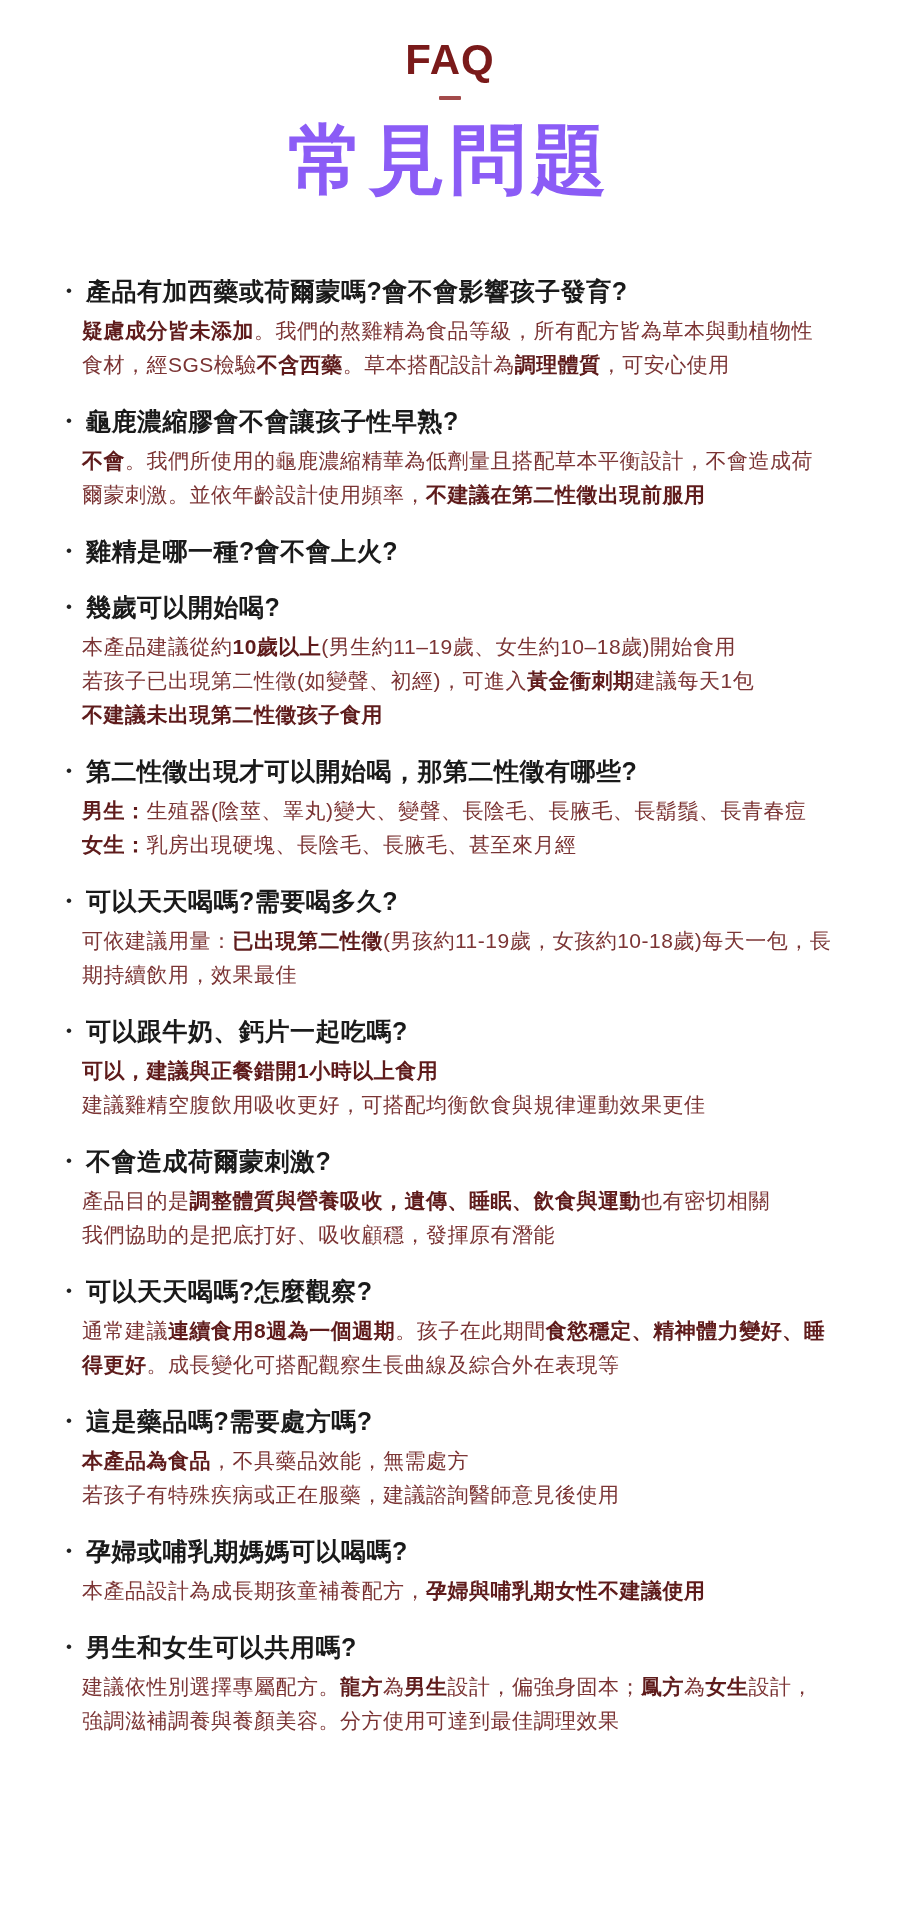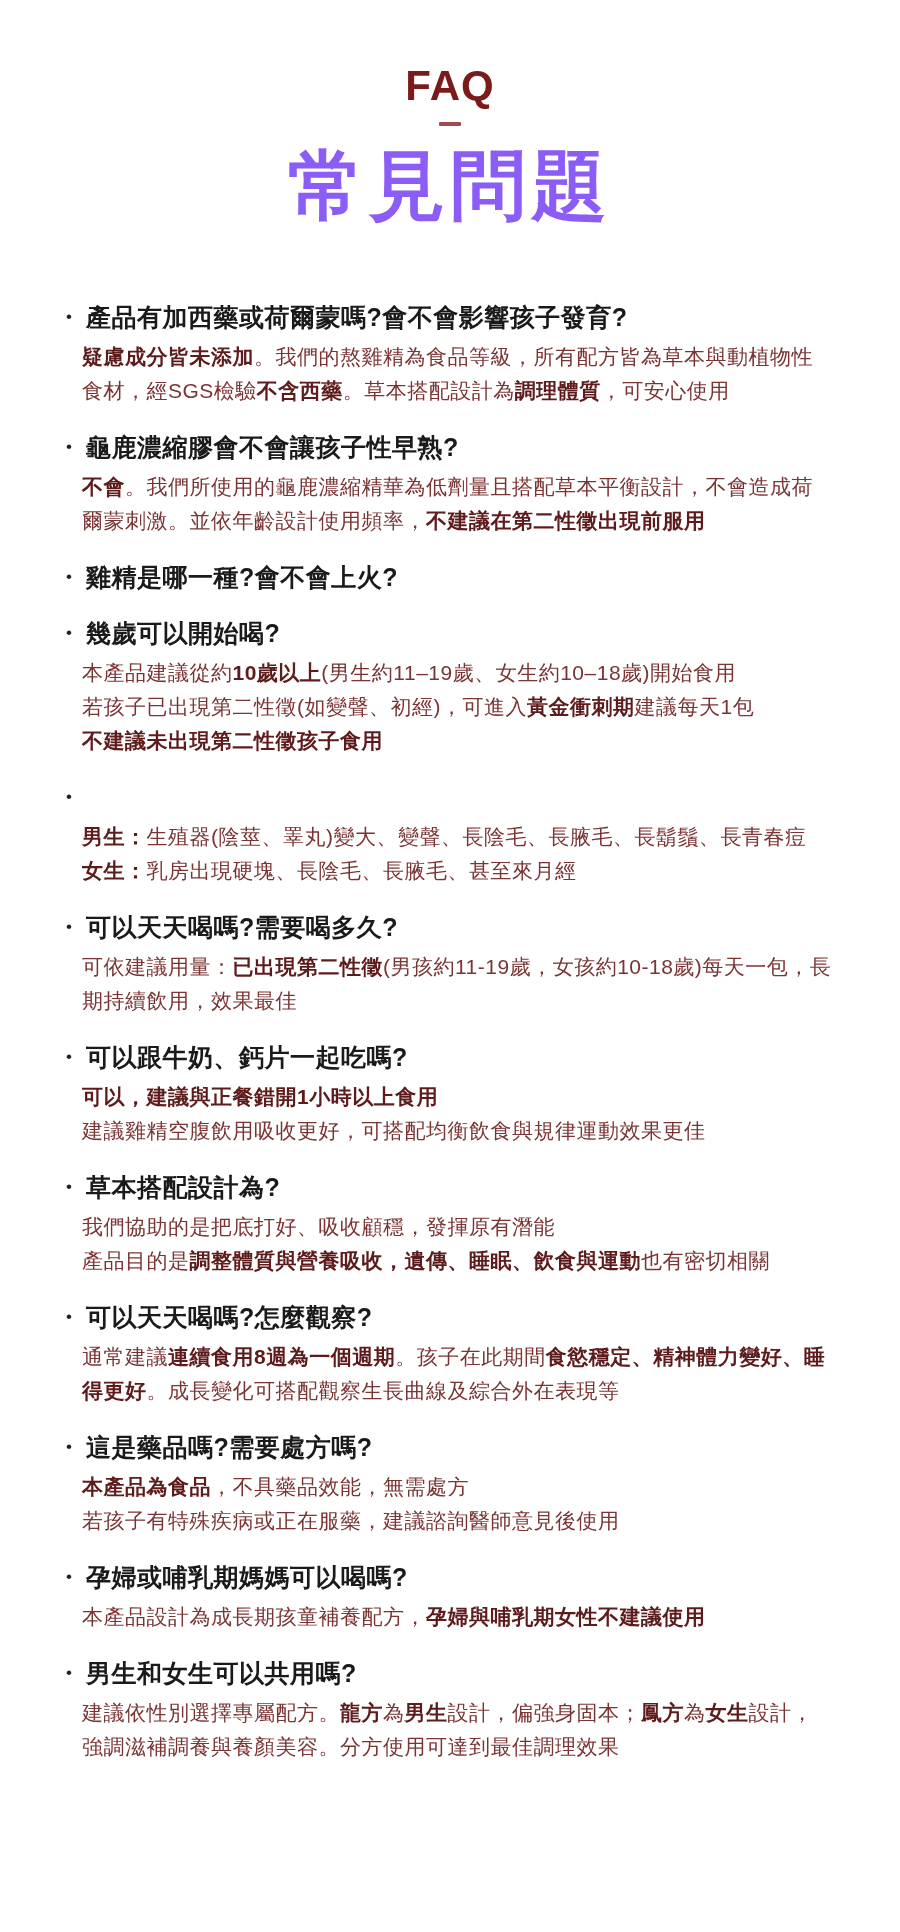--- a/index.html
+++ b/index.html
@@ -6,21 +6,21 @@
   html, body { background: #ffffff; }
   body {
     width: 900px;
     min-height: 1932px;
     font-family: "Liberation Sans", "DejaVu Sans", sans-serif;
     -webkit-font-smoothing: antialiased;
   }
   .page { width: 900px; min-height: 1932px; background: #ffffff; overflow: hidden; }
 
   
-  .faq-header { padding-top: 60px; text-align: center; margin-bottom: 70px; }
+  .faq-header { padding-top: 34px; text-align: center; margin-bottom: 70px; }
   .eyebrow {
     font-size: 42px;
     font-weight: bold;
     color: #7a1a1a;
     line-height: 52px;
     letter-spacing: 1px;
   }
   .divider {
     width: 22px; height: 4px;
     background: #a34a4a;
@@ -109,20 +109,21 @@
         </div>
         <div class="faq-answer">
           <p class="faq-par"><span class="seg">本產品建議從約</span><span class="seg-bold">10歲以上</span><span class="seg">(男生約11–19歲、女生約10–18歲)開始食用</span></p>
           <p class="faq-par"><span class="seg">若孩子已出現第二性徵(如變聲、初經)，可進入</span><span class="seg-bold">黃金衝刺期</span><span class="seg">建議每天1包</span></p>
           <p class="faq-par"><span class="seg-bold">不建議未出現第二性徵孩子食用</span></p>
         </div>
       </div>
       <div class="faq-item">
         <div class="faq-question">
           <span class="bullet">•</span>
+          <span class="faq-question-text">第二性徵出現才可以開始喝，那第二性徵有哪些?</span>
         </div>
         <div class="faq-answer">
           <p class="faq-par"><span class="seg-bold">男生：</span><span class="seg">生殖器(陰莖、睪丸)變大、變聲、長陰毛、長腋毛、長鬍鬚、長青春痘</span></p>
           <p class="faq-par"><span class="seg-bold">女生：</span><span class="seg">乳房出現硬塊、長陰毛、長腋毛、甚至來月經</span></p>
         </div>
       </div>
       <div class="faq-item">
         <div class="faq-question">
           <span class="bullet">•</span>
           <span class="faq-question-text">可以天天喝嗎?需要喝多久?</span>
@@ -137,25 +138,25 @@
           <span class="faq-question-text">可以跟牛奶、鈣片一起吃嗎?</span>
         </div>
         <div class="faq-answer">
           <p class="faq-par"><span class="seg-bold">可以，建議與正餐錯開1小時以上食用</span></p>
           <p class="faq-par"><span class="seg">建議雞精空腹飲用吸收更好，可搭配均衡飲食與規律運動效果更佳</span></p>
         </div>
       </div>
       <div class="faq-item">
         <div class="faq-question">
           <span class="bullet">•</span>
-          <span class="faq-question-text">草本搭配設計為?</span>
+          <span class="faq-question-text">不會造成荷爾蒙刺激?</span>
         </div>
         <div class="faq-answer">
+          <p class="faq-par"><span class="seg">產品目的是</span><span class="seg-bold">調整體質與營養吸收，遺傳、睡眠、飲食與運動</span><span class="seg">也有密切相關</span></p>
           <p class="faq-par"><span class="seg">我們協助的是把底打好、吸收顧穩，發揮原有潛能</span></p>
-          <p class="faq-par"><span class="seg">產品目的是</span><span class="seg-bold">調整體質與營養吸收，遺傳、睡眠、飲食與運動</span><span class="seg">也有密切相關</span></p>
         </div>
       </div>
       <div class="faq-item">
         <div class="faq-question">
           <span class="bullet">•</span>
           <span class="faq-question-text">可以天天喝嗎?怎麼觀察?</span>
         </div>
         <div class="faq-answer">
           <p class="faq-par"><span class="seg">通常建議</span><span class="seg-bold">連續食用8週為一個週期</span><span class="seg">。孩子在此期間</span><span class="seg-bold">食慾穩定、精神體力變好、睡得更好</span><span class="seg">。成長變化可搭配觀察生長曲線及綜合外在表現等</span></p>
         </div>

